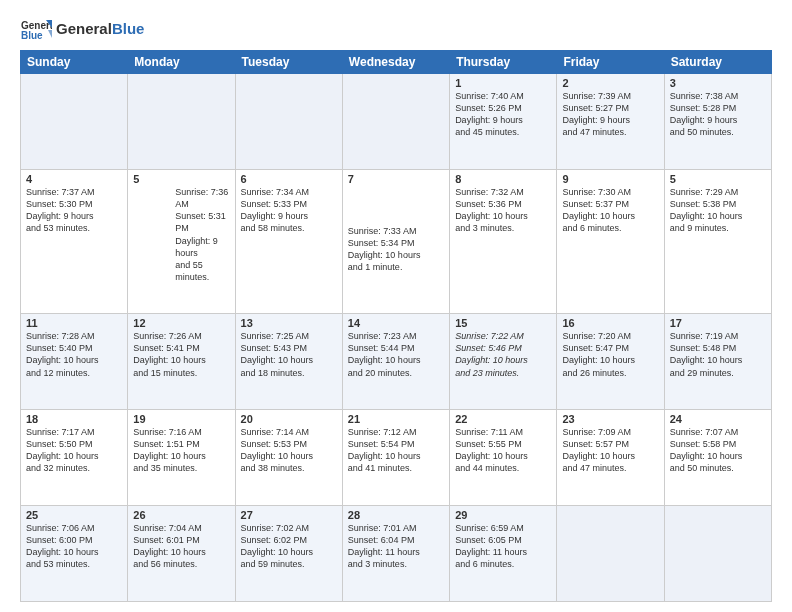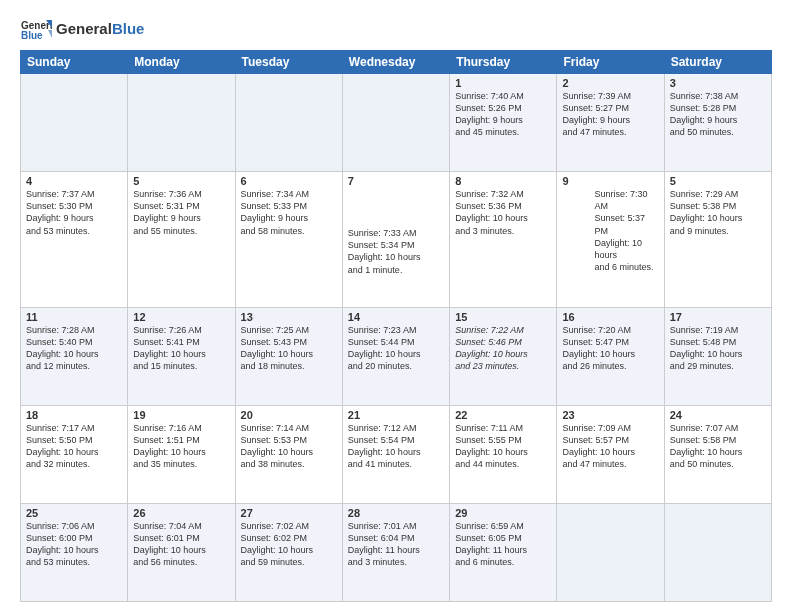--- a/index.html
+++ b/index.html
@@ -152,21 +152,21 @@
         <tr>
           <td>
             <span class="day-num">4</span>
             <div class="day-info" style="white-space: pre-line;">Sunrise: 7:37 AM
 Sunset: 5:30 PM
 Daylight: 9 hours
 and 53 minutes.</div>
           </td>
           <td>
             <span class="day-num">5</span>
-            <div class="day-info" style="white-space: pre-line;">Sunrise: 7:36 AM
+            <div class="day-info" style="white-space: pre-line; margin-left: 42px;">Sunrise: 7:36 AM
 Sunset: 5:31 PM
 Daylight: 9 hours
 and 55 minutes.</div>
           </td>
           <td>
             <span class="day-num">6</span>
             <div class="day-info" style="white-space: pre-line;">Sunrise: 7:34 AM
 Sunset: 5:33 PM
 Daylight: 9 hours
 and 58 minutes.</div>
@@ -180,21 +180,21 @@
           </td>
           <td>
             <span class="day-num">8</span>
             <div class="day-info" style="white-space: pre-line;">Sunrise: 7:32 AM
 Sunset: 5:36 PM
 Daylight: 10 hours
 and 3 minutes.</div>
           </td>
           <td>
             <span class="day-num">9</span>
-            <div class="day-info" style="white-space: pre-line; margin-left: 32px;">Sunrise: 7:30 AM
+            <div class="day-info" style="white-space: pre-line;">Sunrise: 7:30 AM
 Sunset: 5:37 PM
 Daylight: 10 hours
 and 6 minutes.</div>
           </td>
           <td>
             <span class="day-num">5</span>
             <div class="day-info" style="white-space: pre-line;">Sunrise: 7:29 AM
 Sunset: 5:38 PM
 Daylight: 10 hours
 and 9 minutes.</div>

